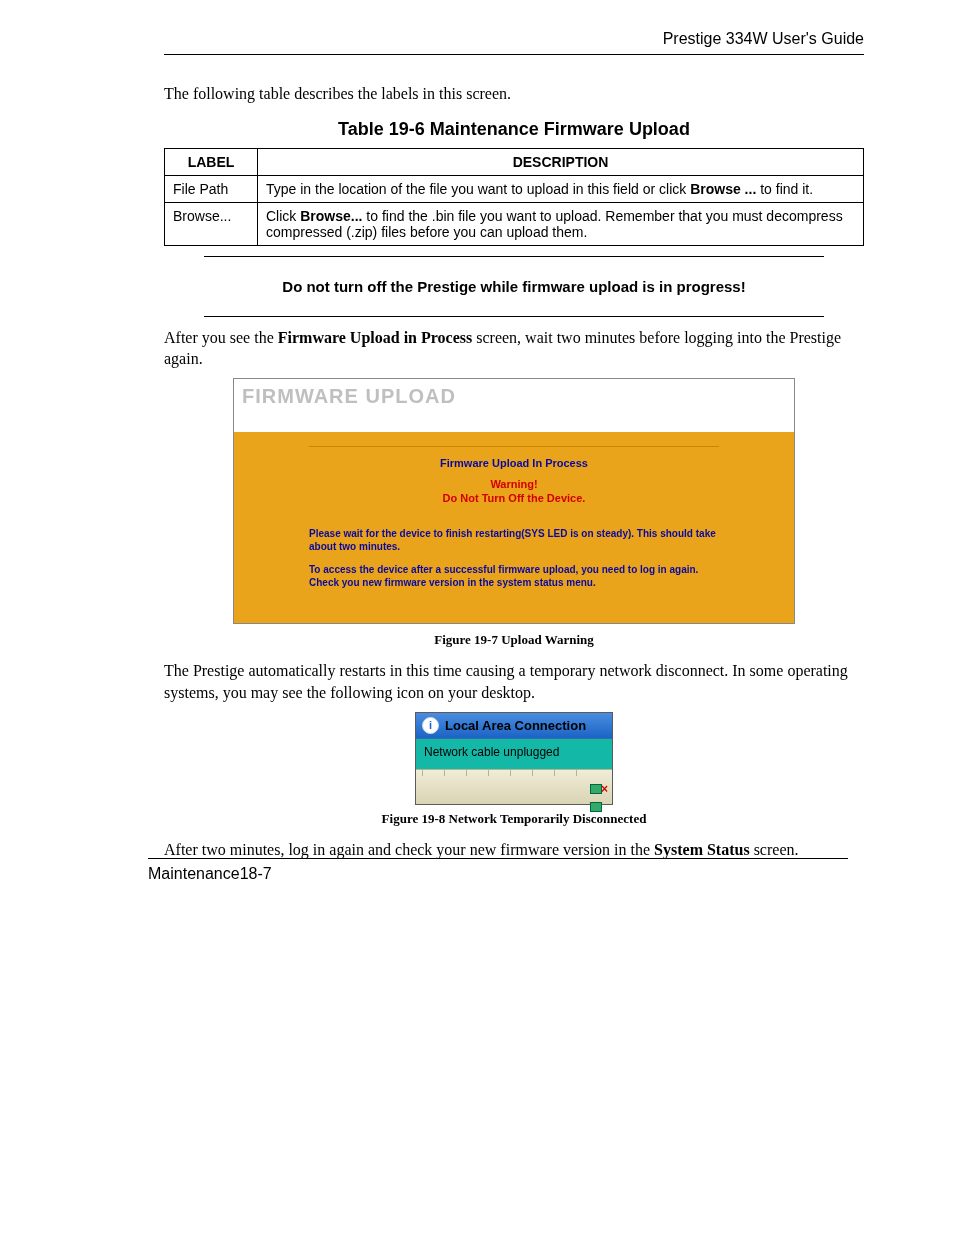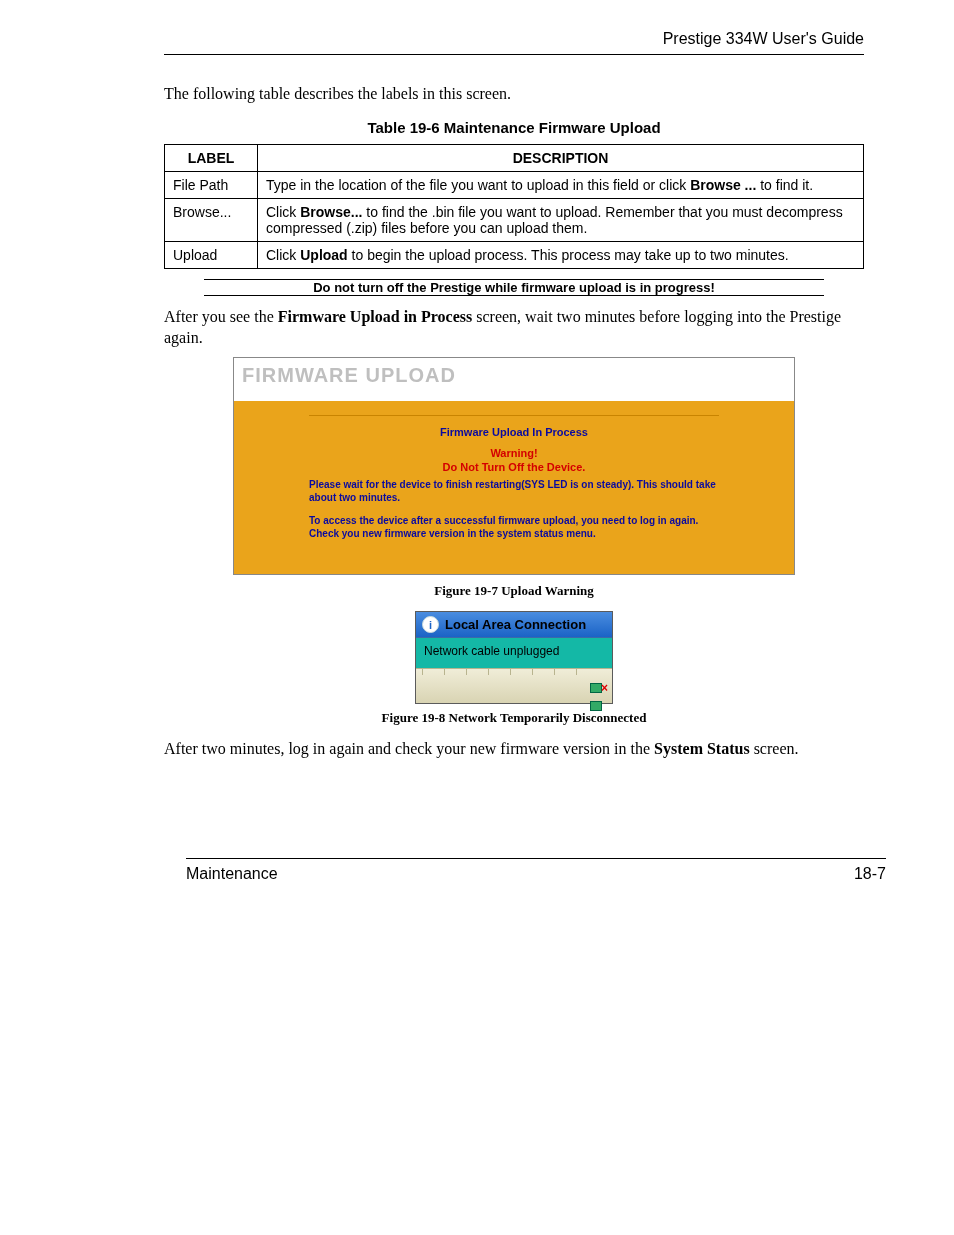--- a/index.html
+++ b/index.html
@@ -24,21 +24,21 @@
     font-size: 16px;
     padding-bottom: 6px;
     border-bottom: 1.5px solid #000;
     margin-bottom: 28px;
   }
   .serif { font-family: "Times New Roman", Times, serif; }
   .para { font-size: 16px; line-height: 1.35; margin: 0 0 8px 0; }
   .table-caption {
     font-family: Arial, Helvetica, sans-serif;
     font-weight: bold;
-    font-size: 15px;
+    font-size: 18px;
     text-align: center;
     margin: 14px 0 8px 0;
   }
   table.desc {
     border-collapse: collapse;
     width: 100%;
     margin-bottom: 10px;
     font-family: Arial, Helvetica, sans-serif;
     font-size: 14px;
   }
@@ -49,56 +49,56 @@
   }
   table.desc th {
     font-weight: bold;
     text-align: center;
     text-transform: uppercase;
   }
   table.desc td.label-col { width: 76px; }
   .warning-bar {
     font-family: Arial, Helvetica, sans-serif;
     font-weight: bold;
-    font-size: 13px;
+    font-size: 15px;
     text-align: center;
     border-top: 1.5px solid #000;
     border-bottom: 1.5px solid #000;
-    padding: 0 0;
+    padding: 21px 0;
     margin: 0 40px 10px 40px;
   }
 
   
   .fw-outer {
     width: 560px;
     border: 1px solid #888;
     margin: 6px auto 8px auto;
     background: #fff;
   }
   .fw-title {
     font-family: Arial, Helvetica, sans-serif;
     font-size: 20px;
     font-weight: bold;
     color: #bfbfbf;
     letter-spacing: 1px;
-    padding: 6px 8px 14px 8px;
+    padding: 6px 8px 24px 8px;
   }
   .fw-panel {
     background: #eaa41b;
     margin: 0;
     padding: 14px 20px 24px 20px;
   }
   .fw-inner {
     width: 410px;
     margin: 0 auto;
     border-top: 1px solid #c98400;
     font-family: Arial, Helvetica, sans-serif;
   }
   .fw-h1 { text-align: center; font-weight: bold; color: #0a0aa0; font-size: 11px; margin: 10px 0 8px 0; }
-  .fw-red { text-align: center; font-weight: bold; color: #d40000; font-size: 11px; line-height: 1.3; margin-bottom: 4px; }
+  .fw-red { text-align: center; font-weight: bold; color: #d40000; font-size: 11px; line-height: 1.3; margin-bottom: 22px; }
   .fw-txt { color: #0a0aa0; font-size: 10px; line-height: 1.3; margin-bottom: 10px; font-weight: bold; }
 
   
   .lan-box {
     width: 196px;
     margin: 8px auto 6px auto;
     border: 1px solid #5b5b5b;
     background: #fff;
     font-family: Tahoma, Arial, sans-serif;
   }
@@ -162,22 +162,21 @@
   .footer {
     position: absolute;
     left: 148px;
     top: 858px;
     width: 700px;
     border-top: 1.5px solid #000;
     padding-top: 6px;
     font-family: Arial, Helvetica, sans-serif;
     font-size: 16px;
     display: flex;
-    justify-content: space-between;
-    margin-left: 38px;
+    justify-content: flex-start;
   }
 
   [data-bind]:empty::before { content: "\00a0"; }
 </style>
 </head>
 <body>
 
 <div class="page">
   <div class="header">
     <span data-bind="header.guide_title">Prestige 334W User's Guide</span>
@@ -200,26 +199,20 @@
         <td>
           <span data-bind="table.rows.0.desc_pre">Type in the location of the file you want to upload in this field or click </span><b data-bind="table.rows.0.desc_bold">Browse ...</b><span data-bind="table.rows.0.desc_post"> to find it.</span>
         </td>
       </tr>
       <tr>
         <td class="label-col" data-bind="table.rows.1.label">Browse...</td>
         <td>
           <span data-bind="table.rows.1.desc_pre">Click </span><b data-bind="table.rows.1.desc_bold">Browse...</b><span data-bind="table.rows.1.desc_post"> to find the .bin file you want to upload. Remember that you must decompress compressed (.zip) files before you can upload them.</span>
         </td>
       </tr>
-      <tr>
-        <td class="label-col" data-bind="table.rows.2.label">Upload</td>
-        <td>
-          <span data-bind="table.rows.2.desc_pre">Click </span><b data-bind="table.rows.2.desc_bold">Upload</b><span data-bind="table.rows.2.desc_post"> to begin the upload process. This process may take up to two minutes.</span>
-        </td>
-      </tr>
     </tbody>
   </table>
 
   <div class="warning-bar" data-bind="warning_bar">Do not turn off the Prestige while firmware upload is in progress!</div>
 
   <p class="para serif">
     <span data-bind="para_after_table.pre">After you see the </span><b data-bind="para_after_table.bold">Firmware Upload in Process</b><span data-bind="para_after_table.post"> screen, wait two minutes before logging into the Prestige again.</span>
   </p>
 
   <div class="fw-outer">
@@ -232,20 +225,21 @@
           <div data-bind="fig7.warn2">Do Not Turn Off the Device.</div>
         </div>
         <div class="fw-txt" data-bind="fig7.line1">Please wait for the device to finish restarting(SYS LED is on steady). This should take about two minutes.</div>
         <div class="fw-txt" data-bind="fig7.line2">To access the device after a successful firmware upload, you need to log in again. Check you new firmware version in the system status menu.</div>
       </div>
     </div>
   </div>
 
   <div class="figcap" data-bind="fig7.caption">Figure 19-7 Upload Warning</div>
 
+  <p class="para serif" data-bind="para_mid">The Prestige automatically restarts in this time causing a temporary network disconnect. In some operating systems, you may see the following icon on your desktop.</p>
 
   <div class="lan-box">
     <div class="lan-top">
       <span class="ico">i</span>
       <span class="txt" data-bind="fig8.title">Local Area Connection</span>
     </div>
     <div class="lan-mid" data-bind="fig8.msg">Network cable unplugged</div>
     <div class="lan-tray">
       <div class="ticks"></div>
       <span class="neticon">

